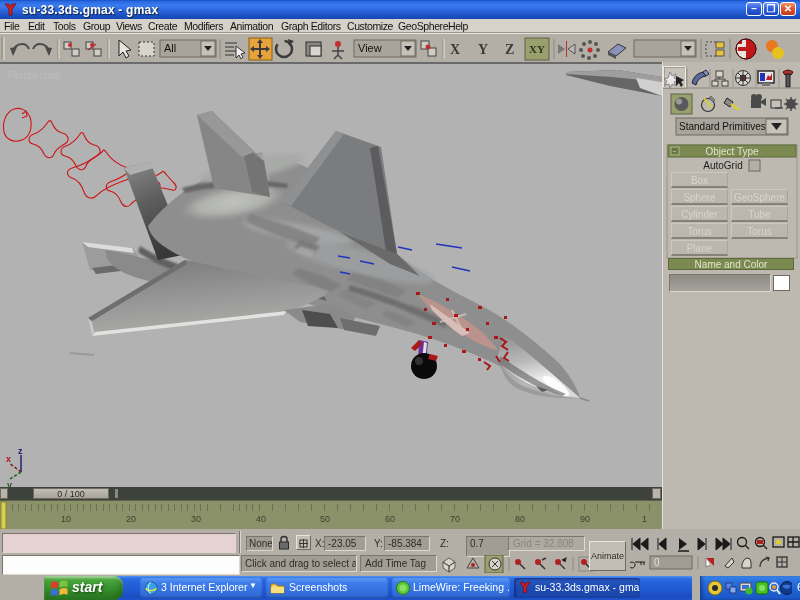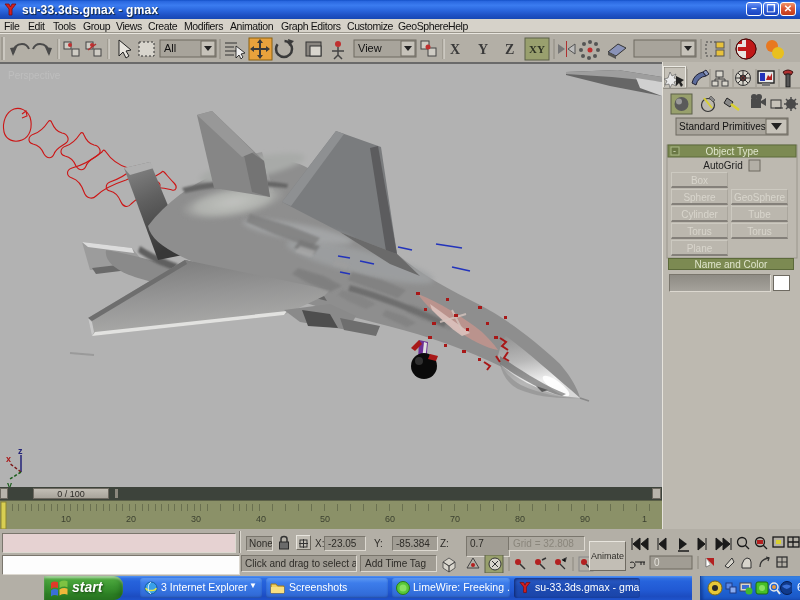--- a/index.html
+++ b/index.html
@@ -526,21 +526,21 @@
 
     <div class="abs" style="left:296px;top:6px;width:15px;height:15px;background:#c2beb5;border:1px solid #6e6a61;border-top-color:#e8e5de;border-left-color:#e8e5de;">
       <svg width="13" height="13">
           <rect x="3" y="3" width="7" height="7" fill="none" stroke="#333"></rect>
           <path d="M6.5,2 L6.5,11 M2,6.5 L11,6.5" stroke="#333"></path>
         </svg>
     </div>
     <span class="abs" style="left:315px;top:9px;font-size:10px;color:#2e2c28;">X:</span>
     <div class="sunk sfield" style="left:324px;top:7px;width:42px;height:15px;line-height:14px;padding-left:3px;">-23.05</div>
     <span class="abs" style="left:374px;top:9px;font-size:10px;color:#2e2c28;">Y:</span>
-    <div class="sunk sfield" style="left:392px;top:7px;width:46px;height:15px;line-height:14px;padding-left:3px;">-85.384</div>
+    <div class="sunk sfield" style="left:384px;top:7px;width:46px;height:15px;line-height:14px;padding-left:3px;">-85.384</div>
     <span class="abs" style="left:440px;top:9px;font-size:10px;color:#2e2c28;">Z:</span>
     <div class="sunk sfield" style="left:466px;top:7px;width:44px;height:21px;line-height:14px;padding-left:3px;">0.7</div>
     <div class="sunk sfield" style="left:508px;top:7px;width:77px;height:15px;line-height:14px;padding-left:4px;background:#aeaaa1;color:#8a867c;">Grid = 32.808</div>
 
     <div class="sunk sfield" style="left:241px;top:26px;width:116px;height:17px;line-height:16px;padding-left:3px;overflow:hidden;white-space:nowrap;">Click and drag to select and m</div>
     <div class="sunk sfield" style="left:360px;top:26px;width:77px;height:17px;line-height:16px;padding-left:4px;">Add Time Tag</div>
 
     <svg class="abs" style="left:441px;top:26px" width="160" height="18" viewBox="0 0 160 18">
       <path d="M2,7 l6,-4 l6,4 l-6,4 z M2,7 l0,6 l6,4 l0,-6 z M14,7 l0,6 l-6,4 l0,-6 z" fill="#d8d5cc" stroke="#444" stroke-width="0.8"></path>
       <g transform="translate(24,0)">

